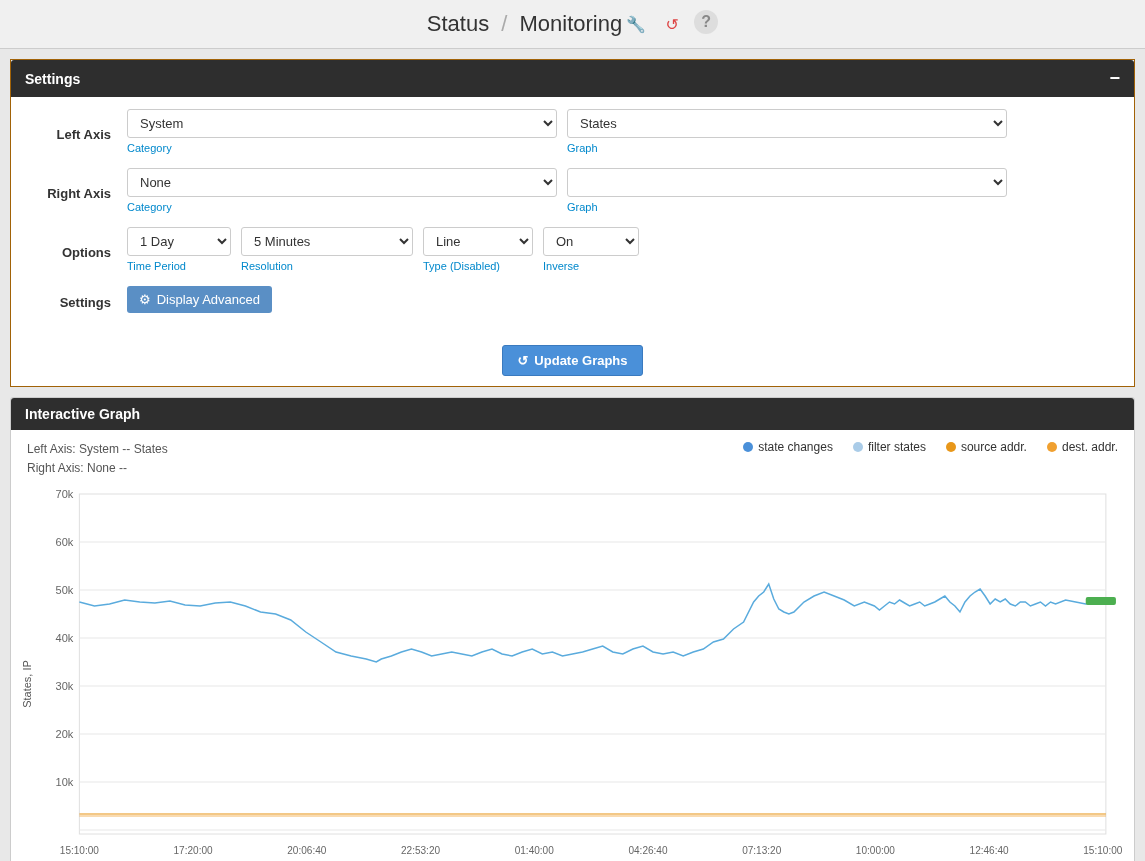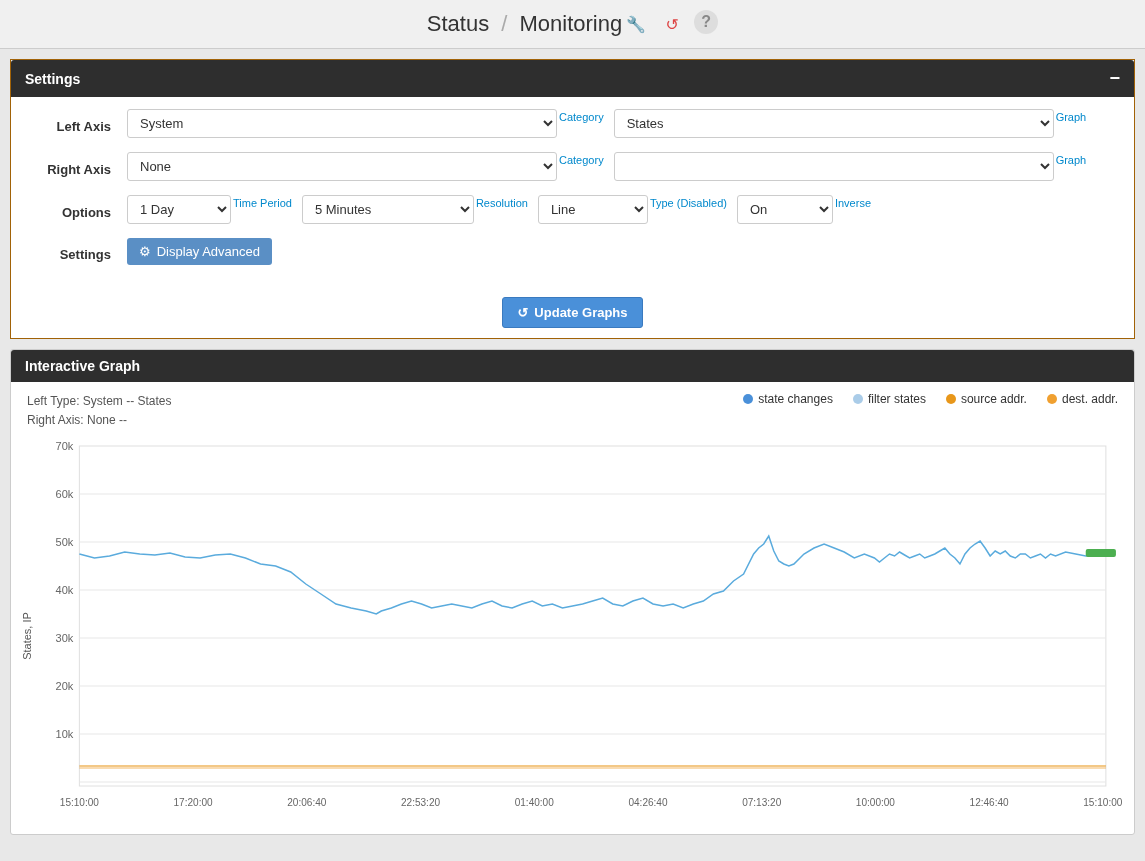--- a/index.html
+++ b/index.html
@@ -71,21 +71,21 @@
     }
     .row-content {
       flex: 1;
       display: flex;
       flex-wrap: wrap;
       gap: 10px;
       align-items: flex-start;
     }
     .field-group {
       display: flex;
-      flex-direction: row;
+      flex-direction: column;
       gap: 2px;
     }
     .field-label {
       font-size: 11px;
       color: #0088cc;
       margin-top: 2px;
     }
     select {
       padding: 5px 8px;
       border: 1px solid #ccc;
@@ -280,21 +280,21 @@
   </div>
 </div>
 
 <div class="graph-panel">
   <div class="panel-header">
     <span>Interactive Graph</span>
   </div>
   <div class="graph-body">
     <div class="graph-top">
       <div class="graph-subtitle">
-        <div>Left Type: System -- States</div>
+        <div>Left Axis: System -- States</div>
         <div>Right Axis: None --</div>
       </div>
       <div class="graph-legend">
         <div class="legend-item">
           <div class="legend-dot" style="background:#4a90d9;"></div>
           <span>state changes</span>
         </div>
         <div class="legend-item">
           <div class="legend-dot" style="background:#aacce8;"></div>
           <span>filter states</span>

